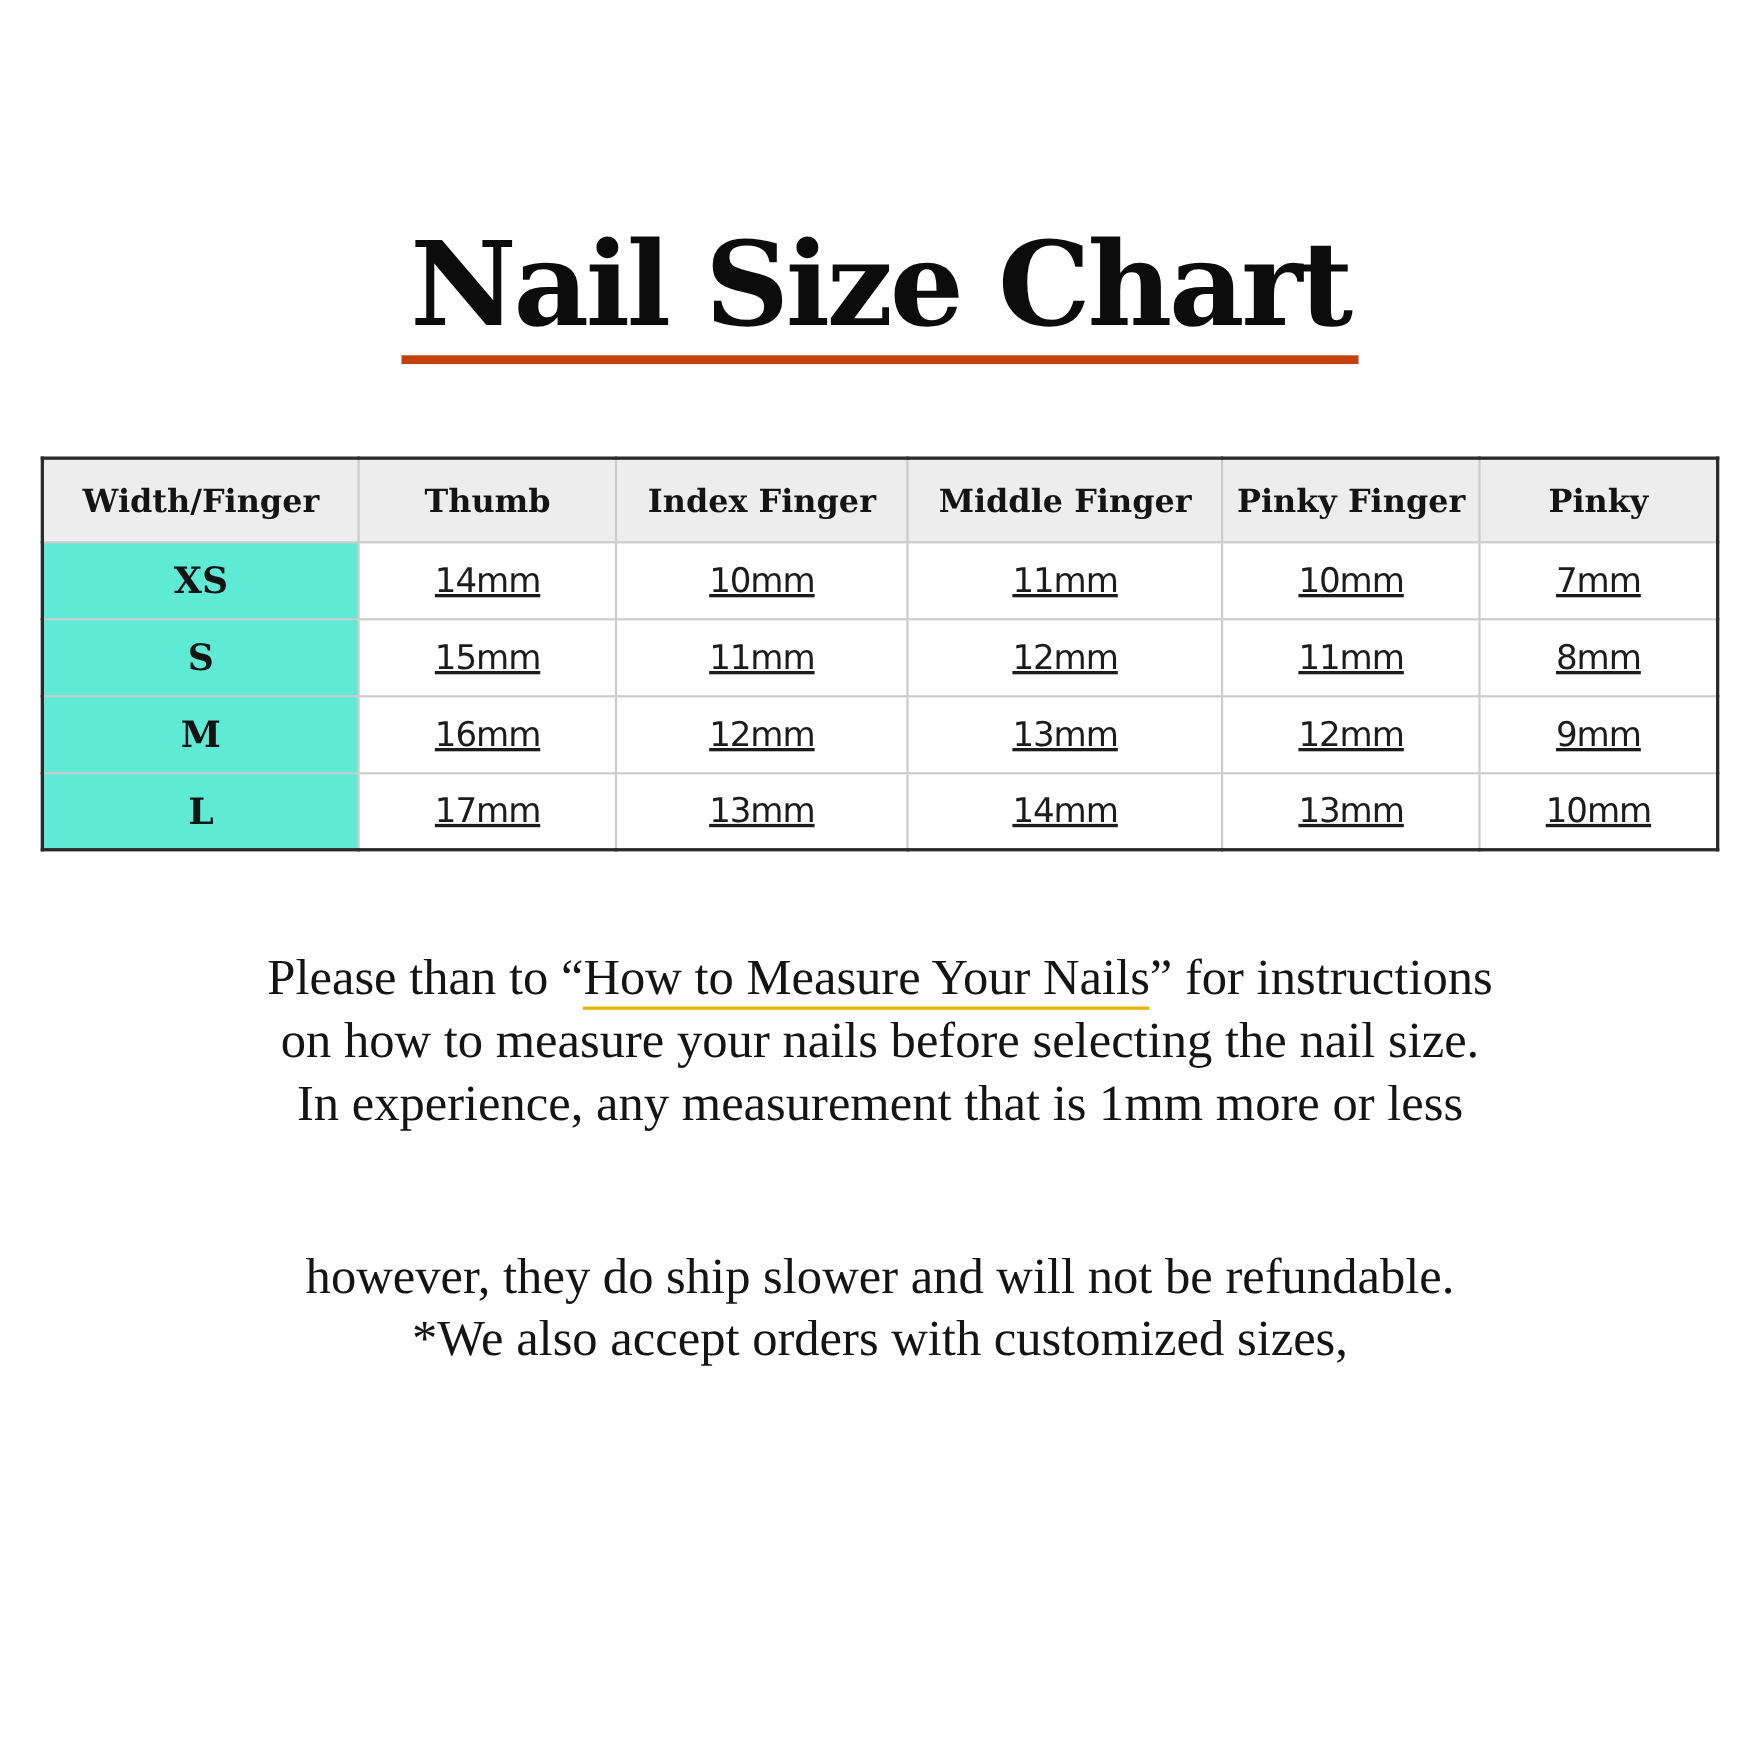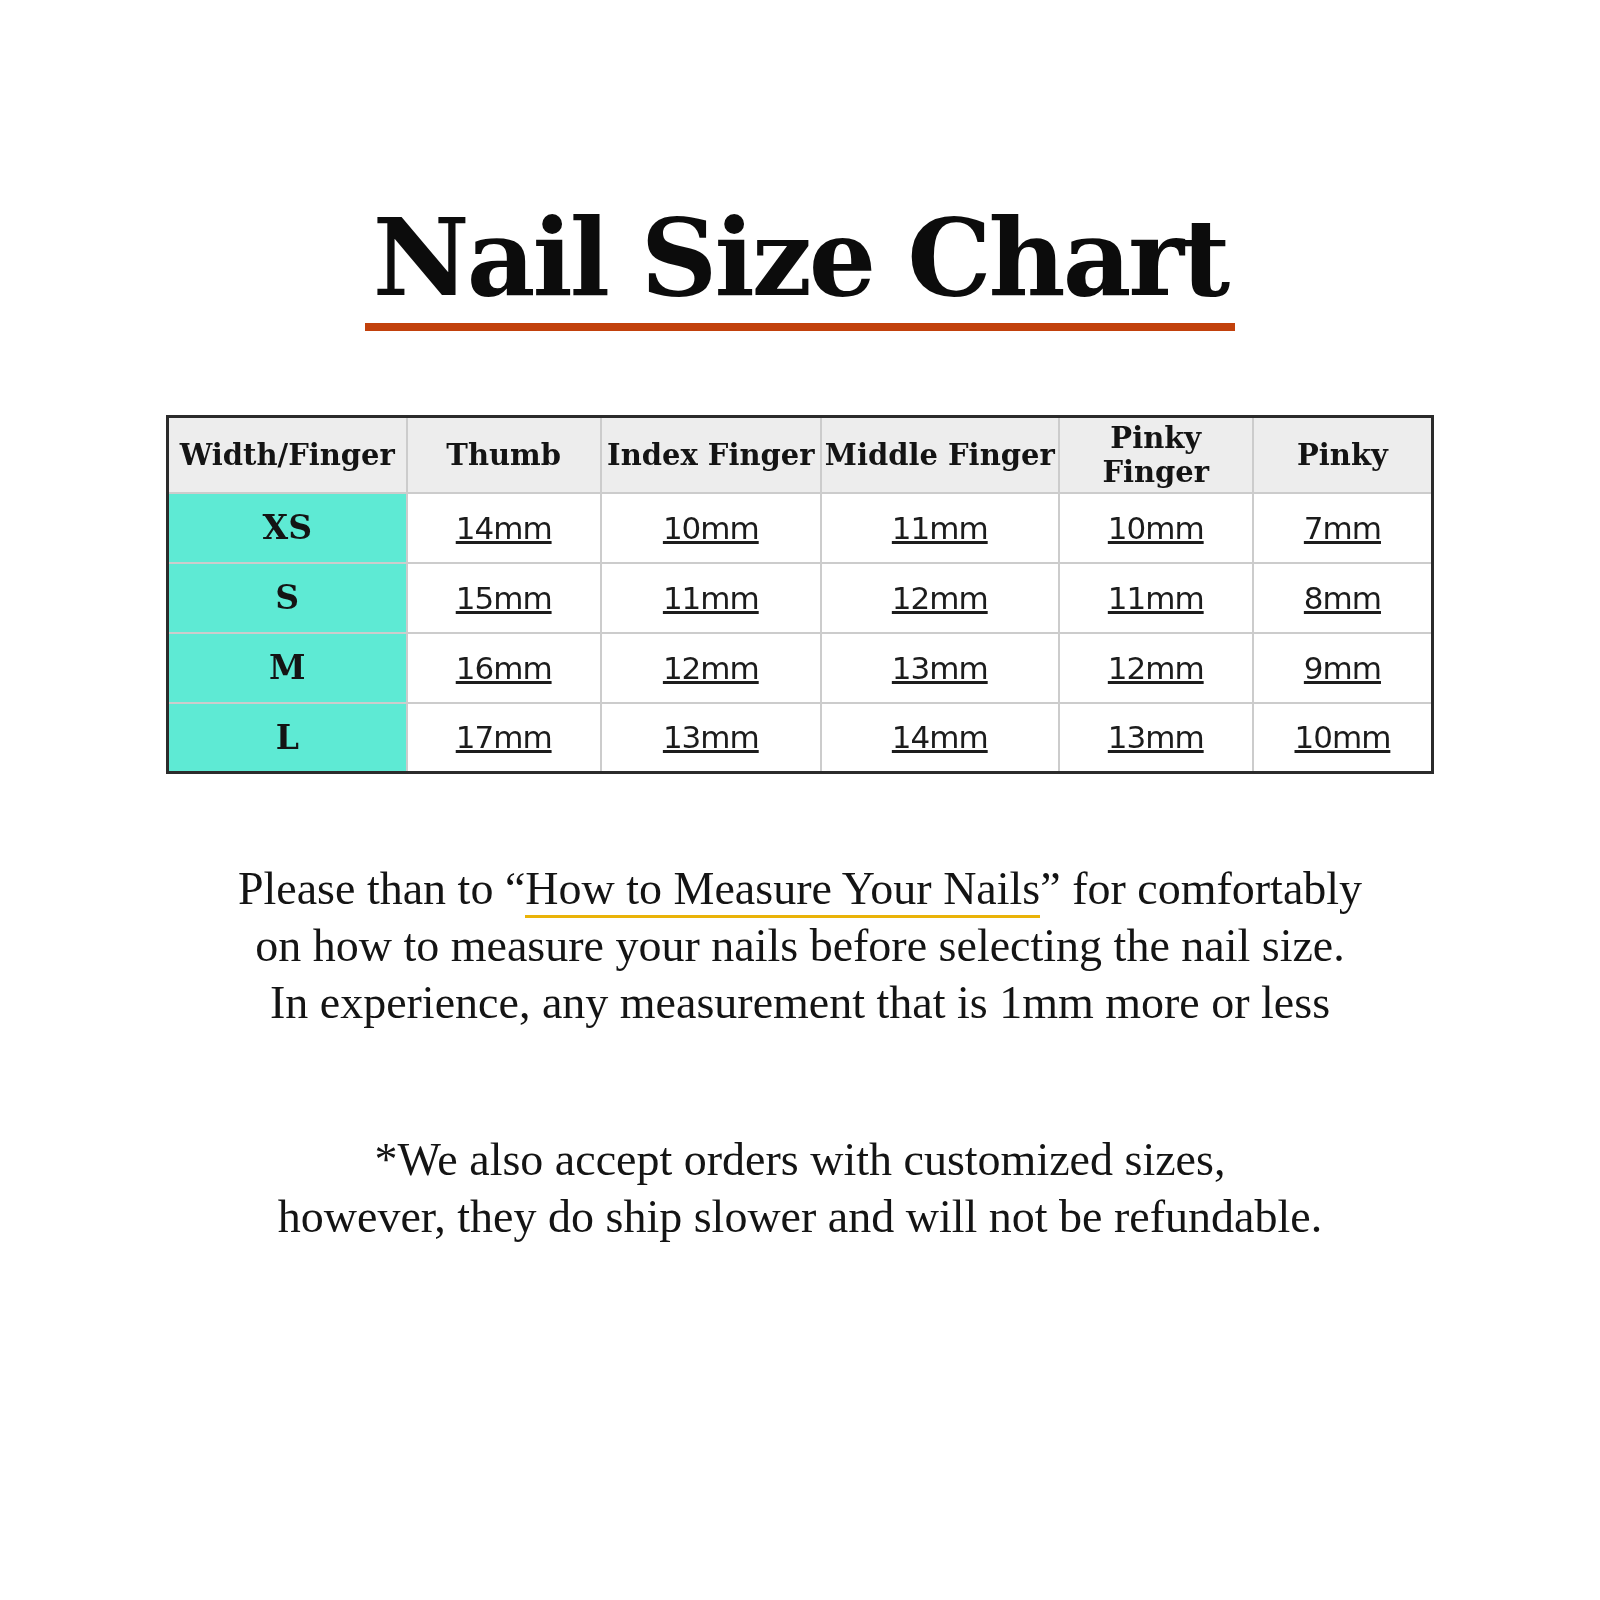--- a/index.html
+++ b/index.html
@@ -25,21 +25,21 @@
     font-size: 106px;
     line-height: 1.0;
     letter-spacing: -3px;
     color: #0c0c0c;
     border-bottom: 8px solid #c2410c;
     padding: 0 8px 12px 8px;
   }
 
   
   .size-table {
-    width: 1268px;
+    width: 1526px;
     margin: 84px auto 0 auto;
     border-collapse: collapse;
     table-layout: fixed;
     border: 3px solid #2b2b2b;
   }
   .size-table th, .size-table td {
     border: 2px solid #cccccc;
     text-align: center;
     vertical-align: middle;
     padding: 0;
@@ -145,23 +145,23 @@
         <td>17mm</td>
         <td>13mm</td>
         <td>14mm</td>
         <td>13mm</td>
         <td>10mm</td>
       </tr>
     </tbody>
   </table>
 
   <p class="note note-measure">
-    <span class="line"><span>Please than to “</span><span class="u-link">How to Measure Your Nails</span><span>” for comfortably</span></span>
+    <span class="line"><span>Please than to “</span><span class="u-link">How to Measure Your Nails</span><span>” for instructions</span></span>
     <span class="line">on how to measure your nails before selecting the nail size.</span>
     <span class="line">In experience, any measurement that is 1mm more or less</span>
   </p>
 
   <p class="note note-custom">
+    <span class="line">however, they do ship slower and will not be refundable.</span>
     <span class="line">*We also accept orders with customized sizes,</span>
-    <span class="line">however, they do ship slower and will not be refundable.</span>
   </p>
 
 </div>
 
 </body></html>

